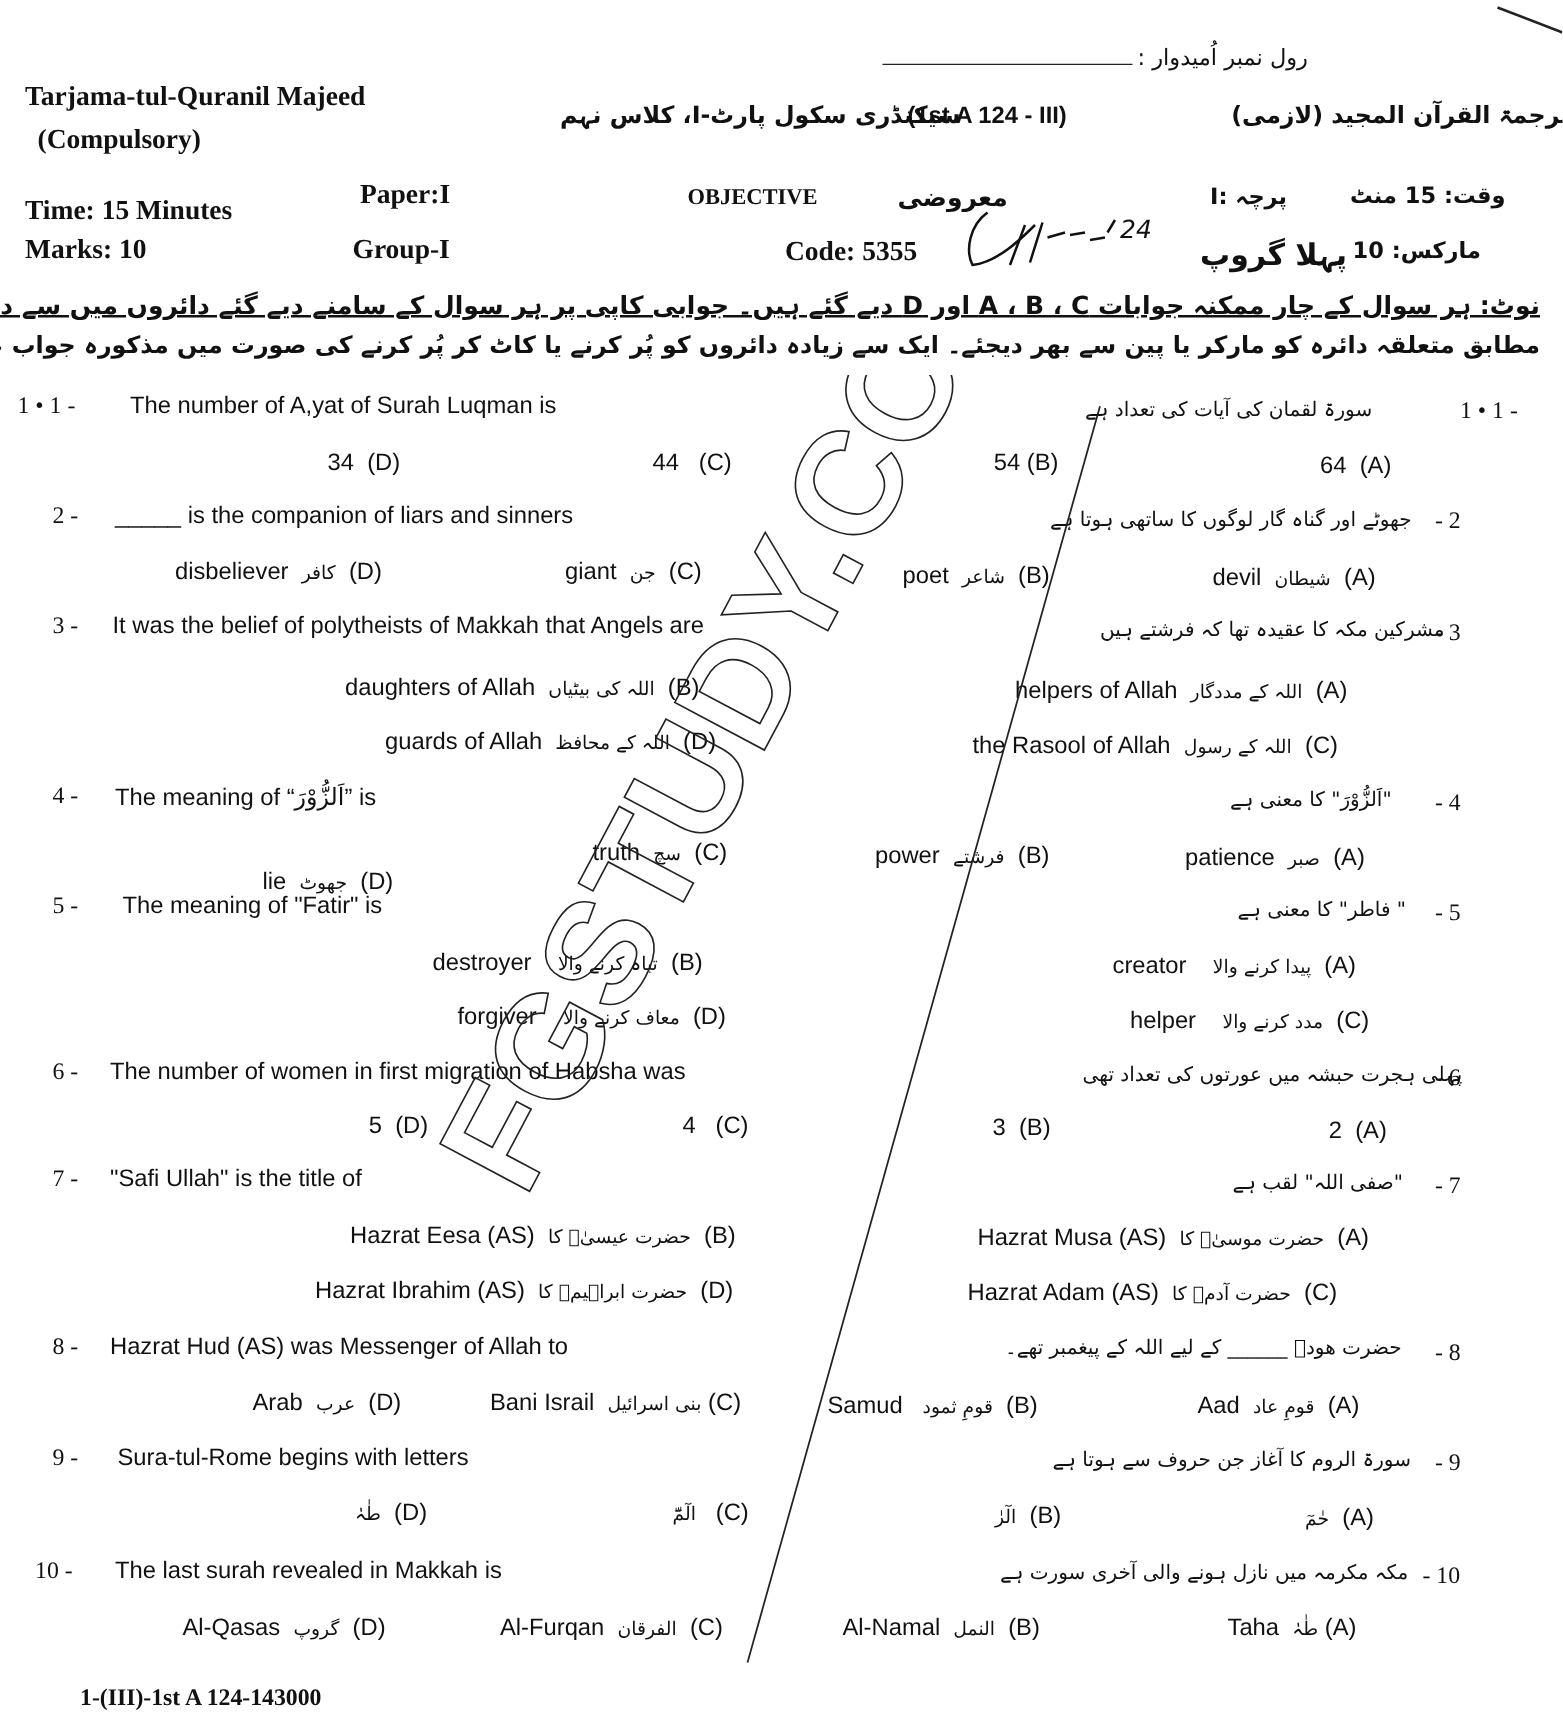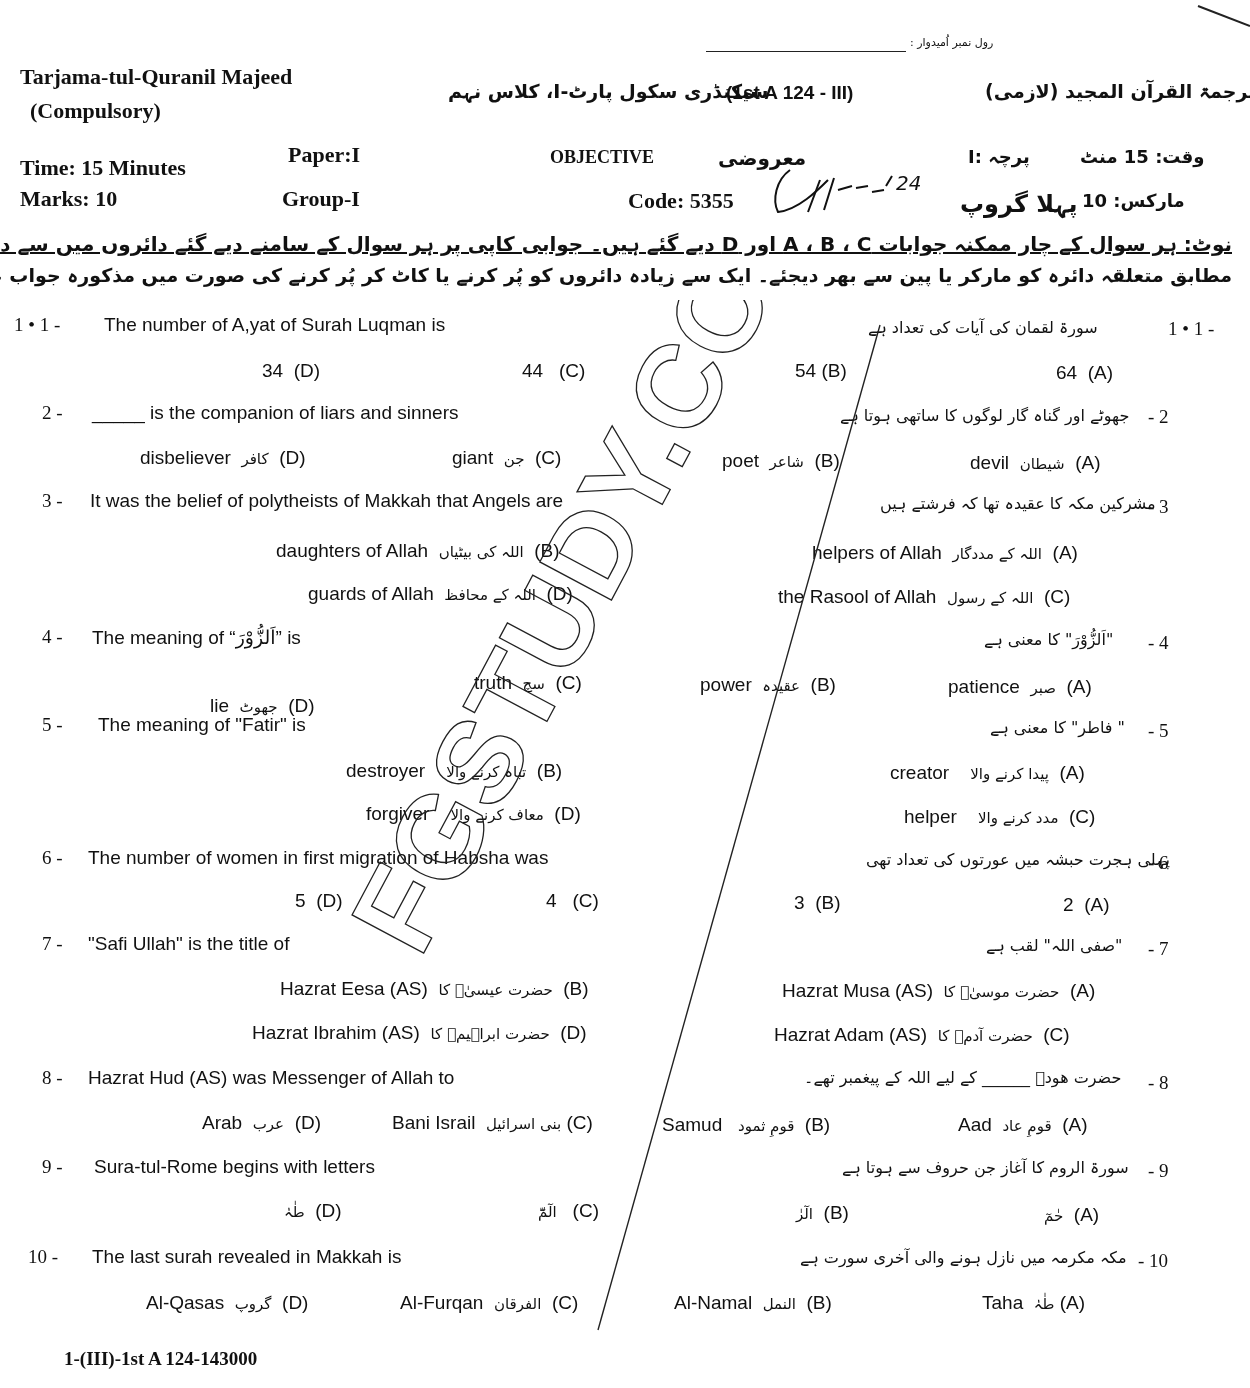--- a/index.html
+++ b/index.html
@@ -14,21 +14,21 @@
   .opt { font-family: "Liberation Sans", sans-serif; font-size: 19px; }
   .urdu-q { font-size: 16px; }
   .urdu-opt { font-size: 15px; }
   .roll-line { position: absolute; left: 706px; top: 51px; width: 200px; border-bottom: 1.5px solid #222; }
   .stamp-line { position: absolute; left: 0; top: 0; }
   .watermark { position: absolute; left: 330px; top: 300px; width: 600px; height: 760px; pointer-events: none; }
 </style>
 </head>
 <body>
 
-<div class="abs urdu" style="left:910px; top:36px; font-size:11px;">رول نمبر اُمیدوار :</div>
+<div class="abs urdu" style="left:910px; top:36px; font-size:18px;">رول نمبر اُمیدوار :</div>
 <div class="roll-line"></div>
 
 <div class="abs serif hdr" style="left:20px; top:64px;">Tarjama-tul-Quranil Majeed</div>
 <div class="abs serif hdr" style="left:30px; top:98px;text-align:center;">(Compulsory)</div>
 <div class="abs urdu serif" style="left:448px; top:80px; font-size:19px;">سیکنڈری سکول پارٹ-I، کلاس نہم</div>
 <div class="abs sans" style="left:726px; top:82px; font-size:19px; font-weight:bold;">(1st A 124 - III)</div>
 <div class="abs urdu serif" style="left:985px; top:80px; font-size:19px;">ترجمۃ القرآن المجید (لازمی)</div>
 
 <div class="abs serif hdr" style="left:20px; top:142px;margin-top:13px;">Time: 15 Minutes</div>
 <div class="abs serif hdr" style="left:288px; top:142px;">Paper:I</div>
@@ -85,21 +85,21 @@
   <div class="abs opt" style="left:778px; top:586px;"><span>the Rasool of Allah</span>&nbsp;&nbsp;<span class="urdu urdu-opt">اللہ کے رسول</span>&nbsp;&nbsp;<span>(C)</span></div>
 </div>
 
 <div>
   <div class="abs qnum" style="left:42px; top:626px;">4 -</div>
   <div class="abs qtxt" style="left:92px; top:626px;">The meaning of “اَلزُّوْرَ” is</div>
   <div class="abs urdu urdu-q" style="left:984px; top:630px;">"اَلزُّوْرَ" کا معنی ہے</div>
   <div class="abs qnum" style="left:1148px; top:632px;">- 4</div>
   <div class="abs opt" style="left:210px; top:695px;"><span>lie</span>&nbsp;&nbsp;<span class="urdu urdu-opt">جھوٹ</span>&nbsp;&nbsp;<span>(D)</span></div>
   <div class="abs opt" style="left:474px; top:672px;"><span>truth</span>&nbsp;&nbsp;<span class="urdu urdu-opt">سچ</span>&nbsp;&nbsp;<span>(C)</span></div>
-  <div class="abs opt" style="left:700px; top:674px;"><span>power</span>&nbsp;&nbsp;<span class="urdu urdu-opt">عقیدہ</span>&nbsp;&nbsp;<span>(B)</span></div>
+  <div class="abs opt" style="left:700px; top:674px;"><span>power</span>&nbsp;&nbsp;<span class="urdu urdu-opt">فرشتے</span>&nbsp;&nbsp;<span>(B)</span></div>
   <div class="abs opt" style="left:948px; top:676px;"><span>patience</span>&nbsp;&nbsp;<span class="urdu urdu-opt">صبر</span>&nbsp;&nbsp;<span>(A)</span></div>
 </div>
 
 <div>
   <div class="abs qnum" style="left:42px; top:714px;">5 -</div>
   <div class="abs qtxt" style="left:98px; top:714px;">The meaning of "Fatir" is</div>
   <div class="abs urdu urdu-q" style="left:990px; top:718px;">" فاطر" کا معنی ہے</div>
   <div class="abs qnum" style="left:1148px; top:720px;">- 5</div>
   <div class="abs opt" style="left:346px; top:760px;"><span>destroyer</span>&nbsp;&nbsp;&nbsp;&nbsp;<span class="urdu urdu-opt">تباہ کرنے والا</span>&nbsp;&nbsp;<span>(B)</span></div>
   <div class="abs opt" style="left:890px; top:762px;"><span>creator</span>&nbsp;&nbsp;&nbsp;&nbsp;<span class="urdu urdu-opt">پیدا کرنے والا</span>&nbsp;&nbsp;<span>(A)</span></div>

